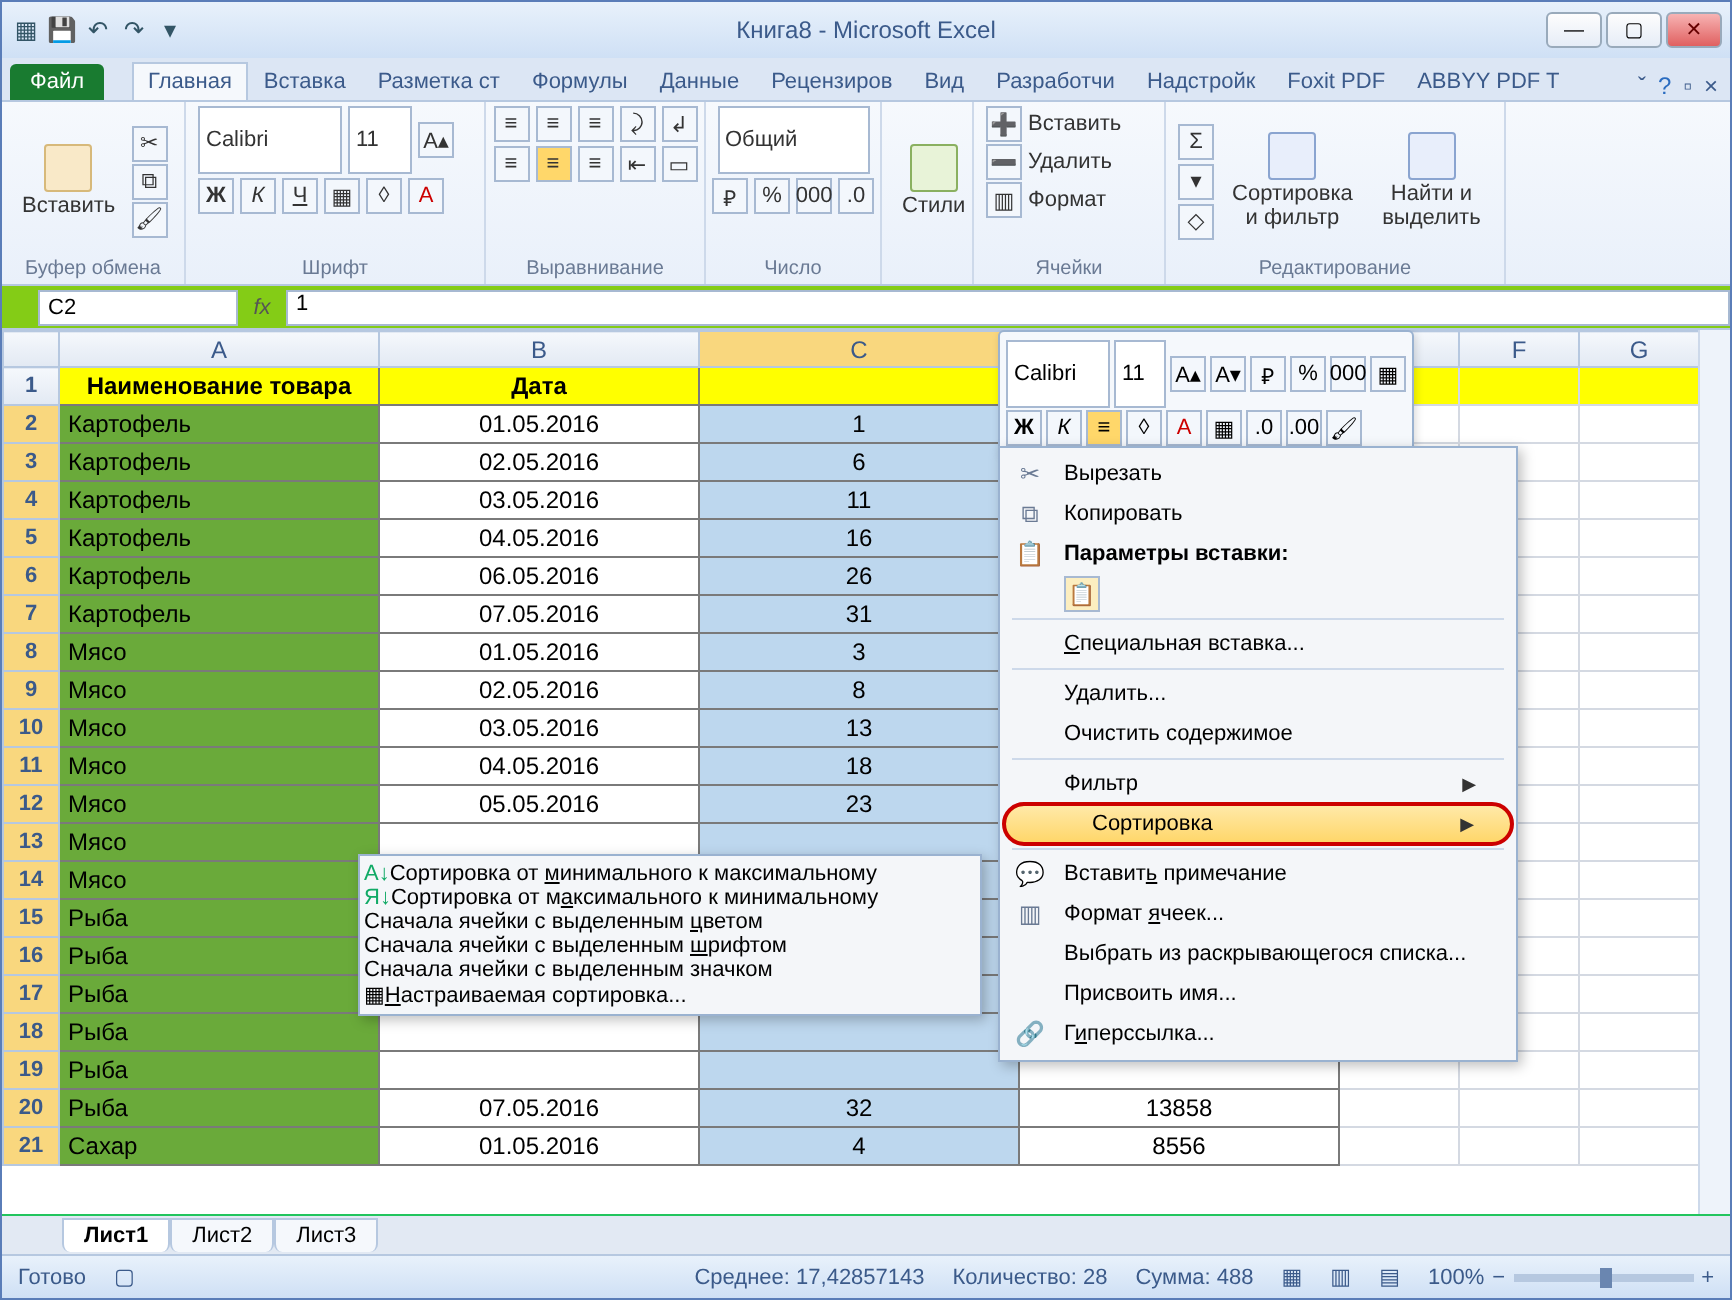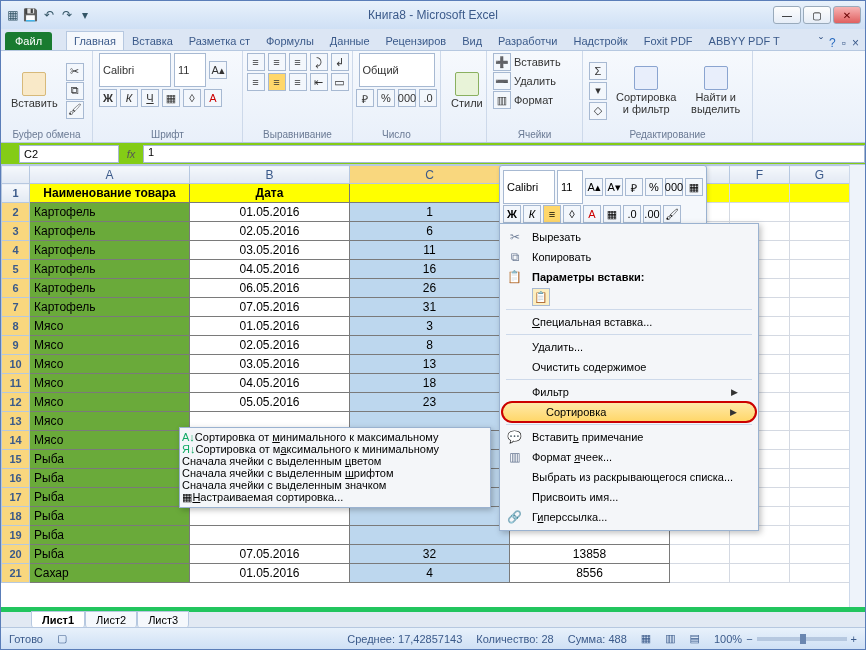--- a/index.html
+++ b/index.html
@@ -65,21 +65,21 @@
   .ctxmenu .mi .micon { width: 18px; height: 16px; display: inline-flex; align-items: center; justify-content: center; font-size: 12px; color: #6a7a94; }
   .ctxmenu .mi.hl { background: linear-gradient(#ffe9a8,#ffd76a); border: 1px solid #e0a030; border-radius: 2px; gap: 21px; }
   .ctxmenu .mi.hl-red { outline: 2px solid #c00; outline-offset: -1px; border-radius: 10px; }
   .ctxmenu .sep { height: 1px; background: #cdd9ea; margin: 2px 4px; }
   .ctxmenu .arrow { margin-left: auto; color: #333; font-size: 9px; }
   .ctxmenu .mi u { text-decoration: underline; }
 
   .submenu { position: absolute; background: #f4f6f9; border: 1px solid #9ab2d0; box-shadow: 2px 2px 6px rgba(0,0,0,.25); font-size: 11px; padding: 3px 2px; }
 
   
-  .sheettabs { height: 20px; background: #e2e9f3; border-top: 5px solid #22c55e; display: flex; align-items: center; font-size: 11px; padding-left: 30px; gap: 0; }
+  .sheettabs { height: 20px; background: #e2e9f3; border-top: 1px solid #22c55e; display: flex; align-items: center; font-size: 11px; padding-left: 30px; gap: 0; }
   .stab { padding: 2px 10px; border: 1px solid #b6c8e0; border-bottom: none; background: #f5f8fc; border-radius: 0 0 4px 4px; margin-top: -1px; }
   .stab.active { background: #fff; font-weight: bold; }
   .statusbar { height: 22px; background: linear-gradient(#e8f1fb,#cfe0f5); border-top: 1px solid #b6c8e0; display: flex; align-items: center; font-size: 11px; color: #3b5a8a; padding: 0 8px; gap: 14px; }
   .statusbar .spacer { flex: 1; }
   .zoom { display: flex; align-items: center; gap: 4px; }
   .zoomtrack { width: 90px; height: 4px; background: #b6c8e0; position: relative; }
   .zoomthumb { position: absolute; left: 43px; top: -3px; width: 6px; height: 10px; background: #6a86b0; }
 
   
   .vscroll { position: absolute; right: 0; top: 0; bottom: 0; width: 16px; background: #eef3fa; border-left: 1px solid #cdd9ea; }

